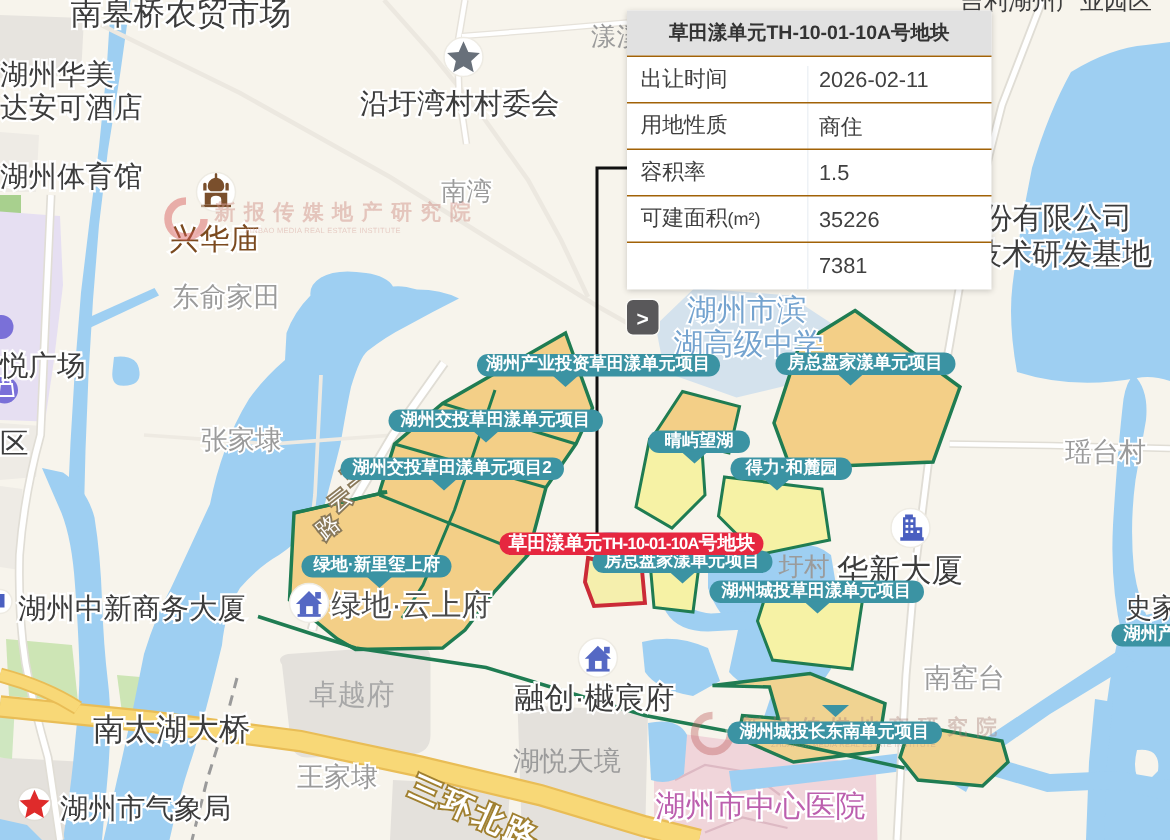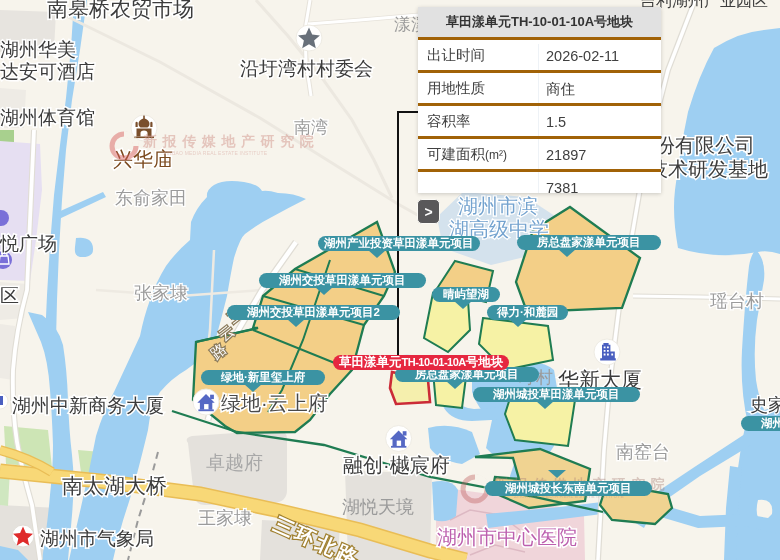--- a/index.html
+++ b/index.html
@@ -1,28 +1,28 @@
 <!DOCTYPE html>
 <html><head>
 <meta charset="utf-8">
 <style>
 html,body{margin:0;padding:0;width:780px;height:560px;overflow:hidden;
 font-family:"Liberation Sans",sans-serif;background:#f7f4ec;}
 #map{position:relative;width:704px;height:560px;}
 svg{position:absolute;left:0;top:0;}
 .pill{position:absolute;background:#3b93a3;color:#fff;font-weight:bold;
-font-size:11.5px;line-height:15px;border-radius:12px;padding:0 20px;white-space:nowrap;
+font-size:11.5px;line-height:15px;border-radius:12px;padding:0 8px;white-space:nowrap;
 text-align:center;}
 .tail{position:absolute;width:0;height:0;border-left:9px solid transparent;
 border-right:9px solid transparent;border-top:8px solid #3b93a3;}
 #panel{position:absolute;left:418px;top:7px;width:243px;height:186px;background:#fff;
 box-shadow:0 1px 4px rgba(0,0,0,0.18);font-size:14.5px;color:#404040;}
 #panel .hd{height:30px;line-height:30px;background:#e1e1e1;color:#333;
 font-weight:bold;text-align:center;font-size:13px;}
-#panel .row{height:30px;line-height:30px;border-top:3px solid #a16207;position:relative;}
+#panel .row{height:30px;line-height:30px;border-top:1px solid #a16207;position:relative;}
 #panel .row:first-of-type{border-top:none;}
 #panel .lab{position:absolute;left:9px;top:0;}
 #panel .val{position:absolute;left:128px;top:1px;}
 #panel .vline{position:absolute;left:120px;top:37px;width:1px;height:149px;background:#eef2f6;}
 </style>
 </head>
 <body>
 <div id="map">
 <svg width="780" height="560" viewBox="0 0 780 560">
 
@@ -345,20 +345,20 @@
         <span class="val">商住</span>
       </div>
 
 <div class="row">
         <span class="lab">容积率</span>
         <span class="val">1.5</span>
       </div>
 
 <div class="row">
         <span class="lab">可建面积<span style="font-size:12px">(m²)</span></span>
-        <span class="val">21897</span>
+        <span class="val">35226</span>
       </div>
 
 <div class="row">
         <span class="val">7381</span>
       </div>
 </div>
 </div>
 
 </body></html>

